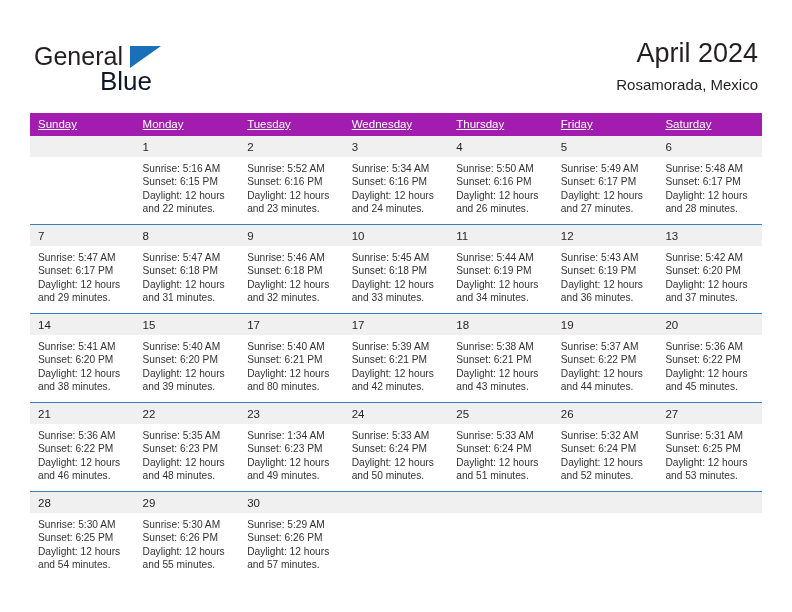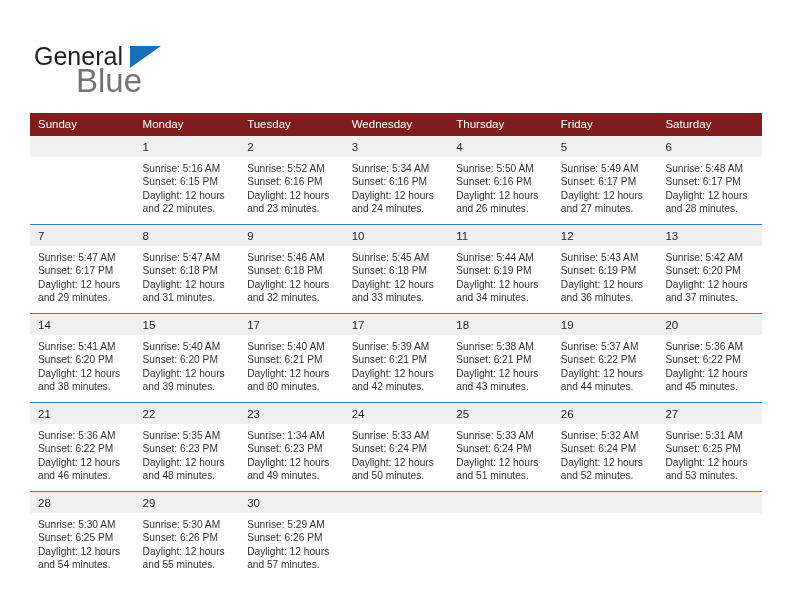--- a/index.html
+++ b/index.html
@@ -50,24 +50,24 @@
     position: absolute;
     left: 96px;
     top: 4px;
     width: 0;
     height: 0;
     border-left: 31px solid #1a70b8;
     border-bottom: 22px solid transparent;
   }
   .logo-blue {
     position: absolute;
-    left: 42px;
+    left: 66px;
     top: 25px;
-    font-size: 33px;
-    color: #737373;
+    font-size: 26px;
+    color: #0f172a;
     line-height: 28px;
   }
 
   .title-block {
     position: absolute;
     right: 0;
     top: 0;
     text-align: right;
   }
   .title-main {
@@ -92,28 +92,29 @@
     width: 732px;
   }
   table.cal {
     border-collapse: collapse;
     table-layout: fixed;
     width: 732px;
   }
   table.cal col { width: 104.57px; }
 
   thead th {
-    background: #7f1d1d;
+    background: #a21caf;
     color: #ffffff;
     font-size: 11.5px;
     font-weight: normal;
     text-align: left;
     padding: 5px 0 5px 8px;
     height: 11px;
     line-height: 13px;
+    text-decoration: underline;
   }
 
   td.daycell {
     vertical-align: top;
     padding: 0;
     height: 88px;
     border-top: 1.3px solid #3a7fc0;
   }
   tbody tr.week-1 td.daycell {
     border-top: none;
@@ -148,20 +149,24 @@
 <div class="page">
 
   <div class="top-bar">
 
     <div class="logo">
       <span class="logo-general">General</span>
       <span class="logo-tri"></span>
       <span class="logo-blue">Blue</span>
     </div>
 
+    <div class="title-block">
+      <div class="title-main">April 2024</div>
+      <div class="title-sub">Rosamorada, Mexico</div>
+    </div>
 
   </div>
 
   <div class="calendar">
     <table class="cal">
       <colgroup>
         <col>
           <col>
           <col>
           <col>

